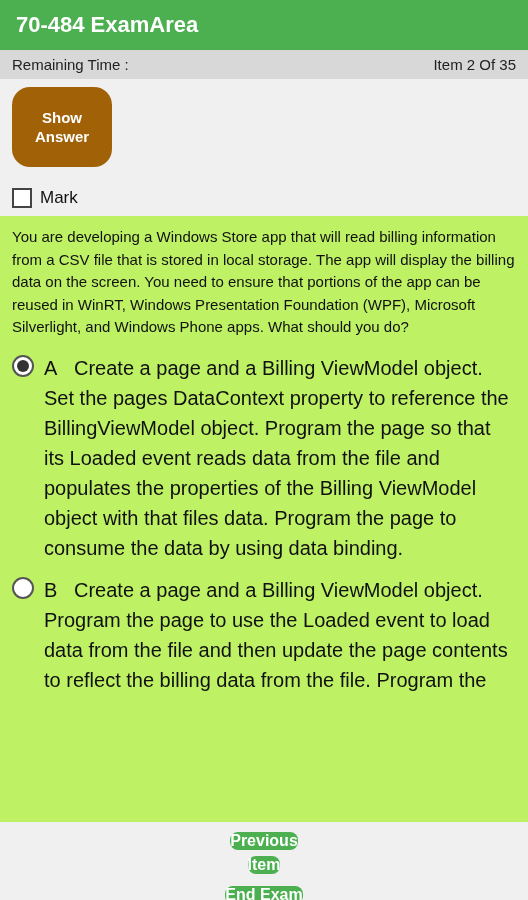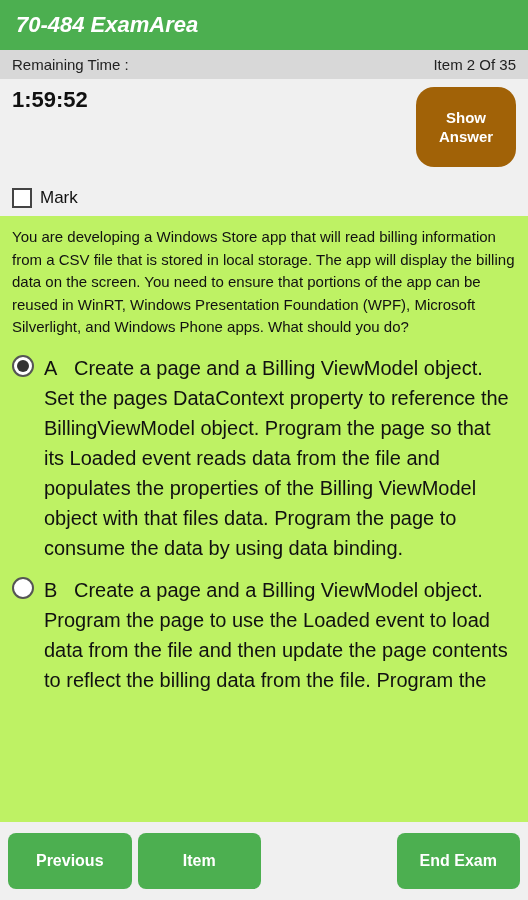--- a/index.html
+++ b/index.html
@@ -16,21 +16,20 @@
     
     #header {
       background: #4caf50;
       padding: 12px 16px;
       color: white;
     }
     #header-title {
       font-size: 22px;
       font-weight: bold;
       color: white;
-      font-style: italic;
     }
 
     
     #sub-header {
       background: #d8d8d8;
       display: flex;
       justify-content: space-between;
       align-items: flex-start;
       padding: 6px 12px;
       font-size: 15px;
@@ -141,20 +140,21 @@
 
     
     #bottom-nav {
       background: #f0f0f0;
       display: flex;
       justify-content: space-between;
       align-items: center;
       padding: 10px 8px;
       gap: 6px;
       height: 78px;
+      flex-direction: column;
     }
     .nav-btn {
       background: #4caf50;
       color: white;
       border: none;
       border-radius: 8px;
       font-size: 16px;
       font-weight: bold;
       cursor: pointer;
       height: 56px;
@@ -170,21 +170,20 @@
 <div id="header">
   <span id="header-title">70-484 ExamArea</span>
 </div>
 
 <div id="sub-header">
   <span>Remaining Time :</span>
   <span>Item 2 Of 35</span>
 </div>
 
 <div id="timer-row">
-  <span id="timer-value">1:59:52</span>
   <button id="show-answer-btn">Show Answer</button>
 </div>
 
 <div id="mark-row">
   <div id="mark-checkbox"></div>
   <span id="mark-label">Mark</span>
 </div>
 
 <div id="content-area">
   <p id="question-text">You are developing a Windows Store app that will read billing information from a CSV file that is stored in local storage. The app will display the billing data on the screen. You need to ensure that portions of the app can be reused in WinRT, Windows Presentation Foundation (WPF), Microsoft Silverlight, and Windows Phone apps. What should you do?</p>

